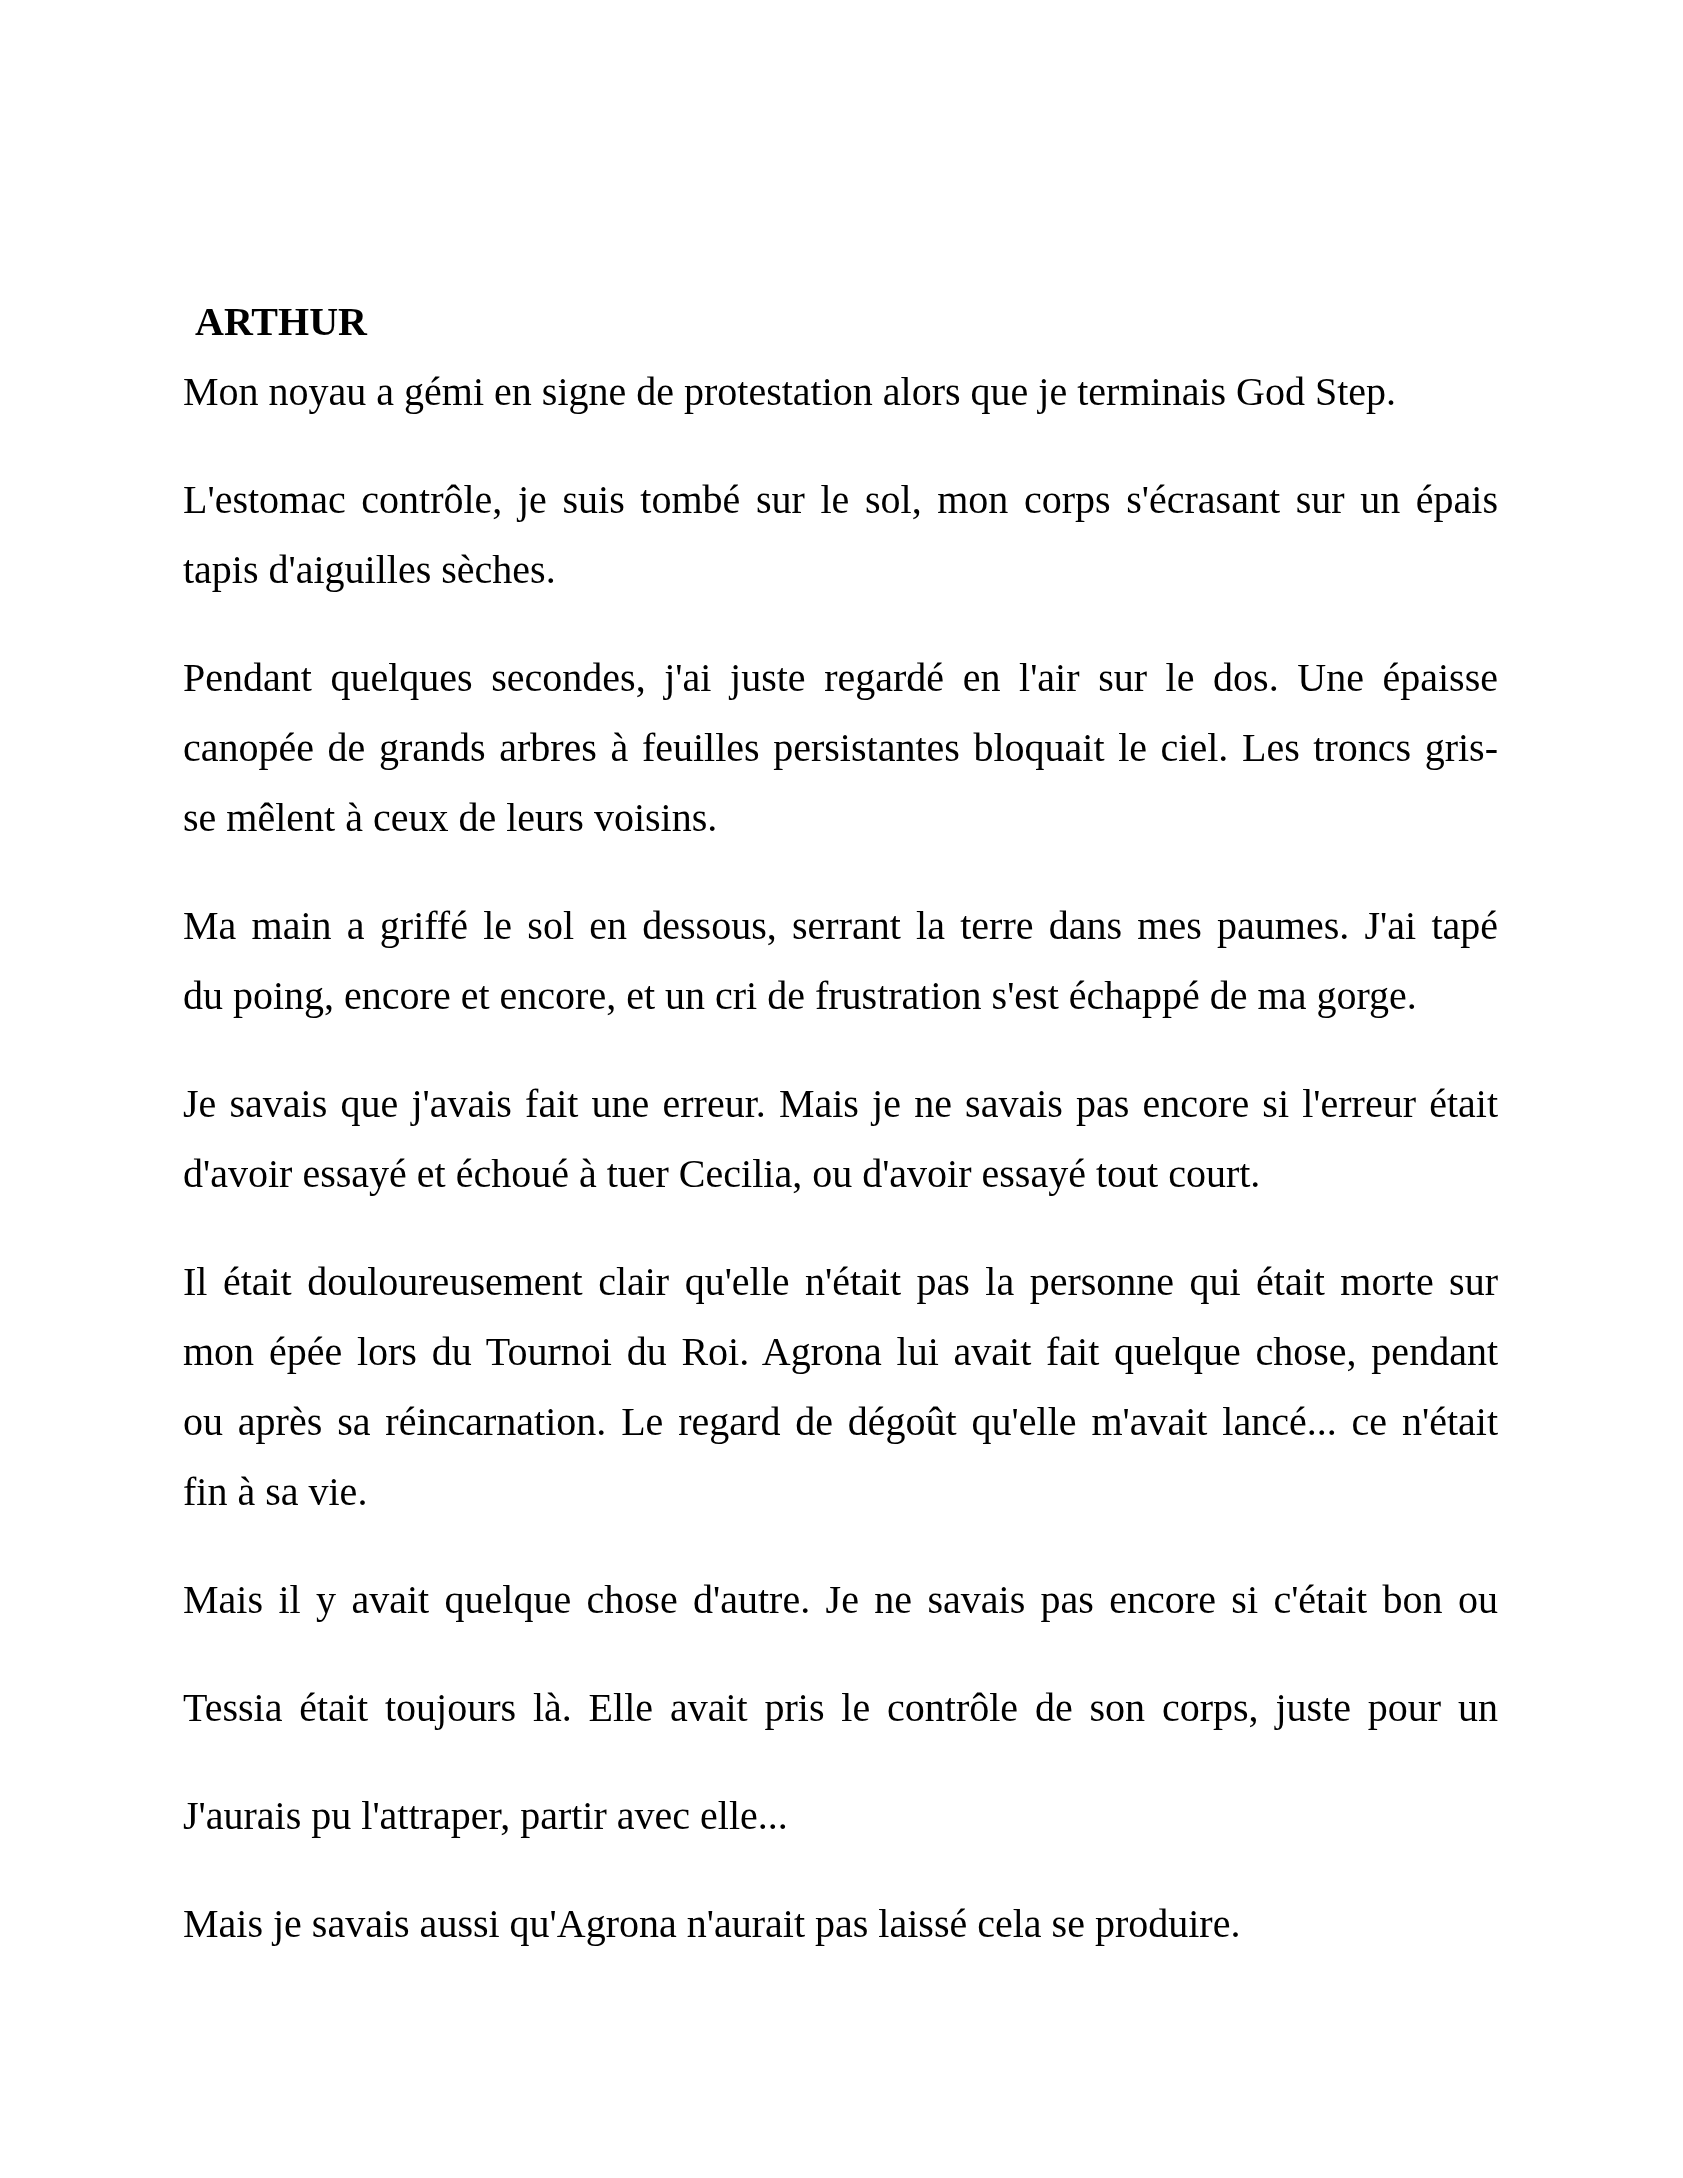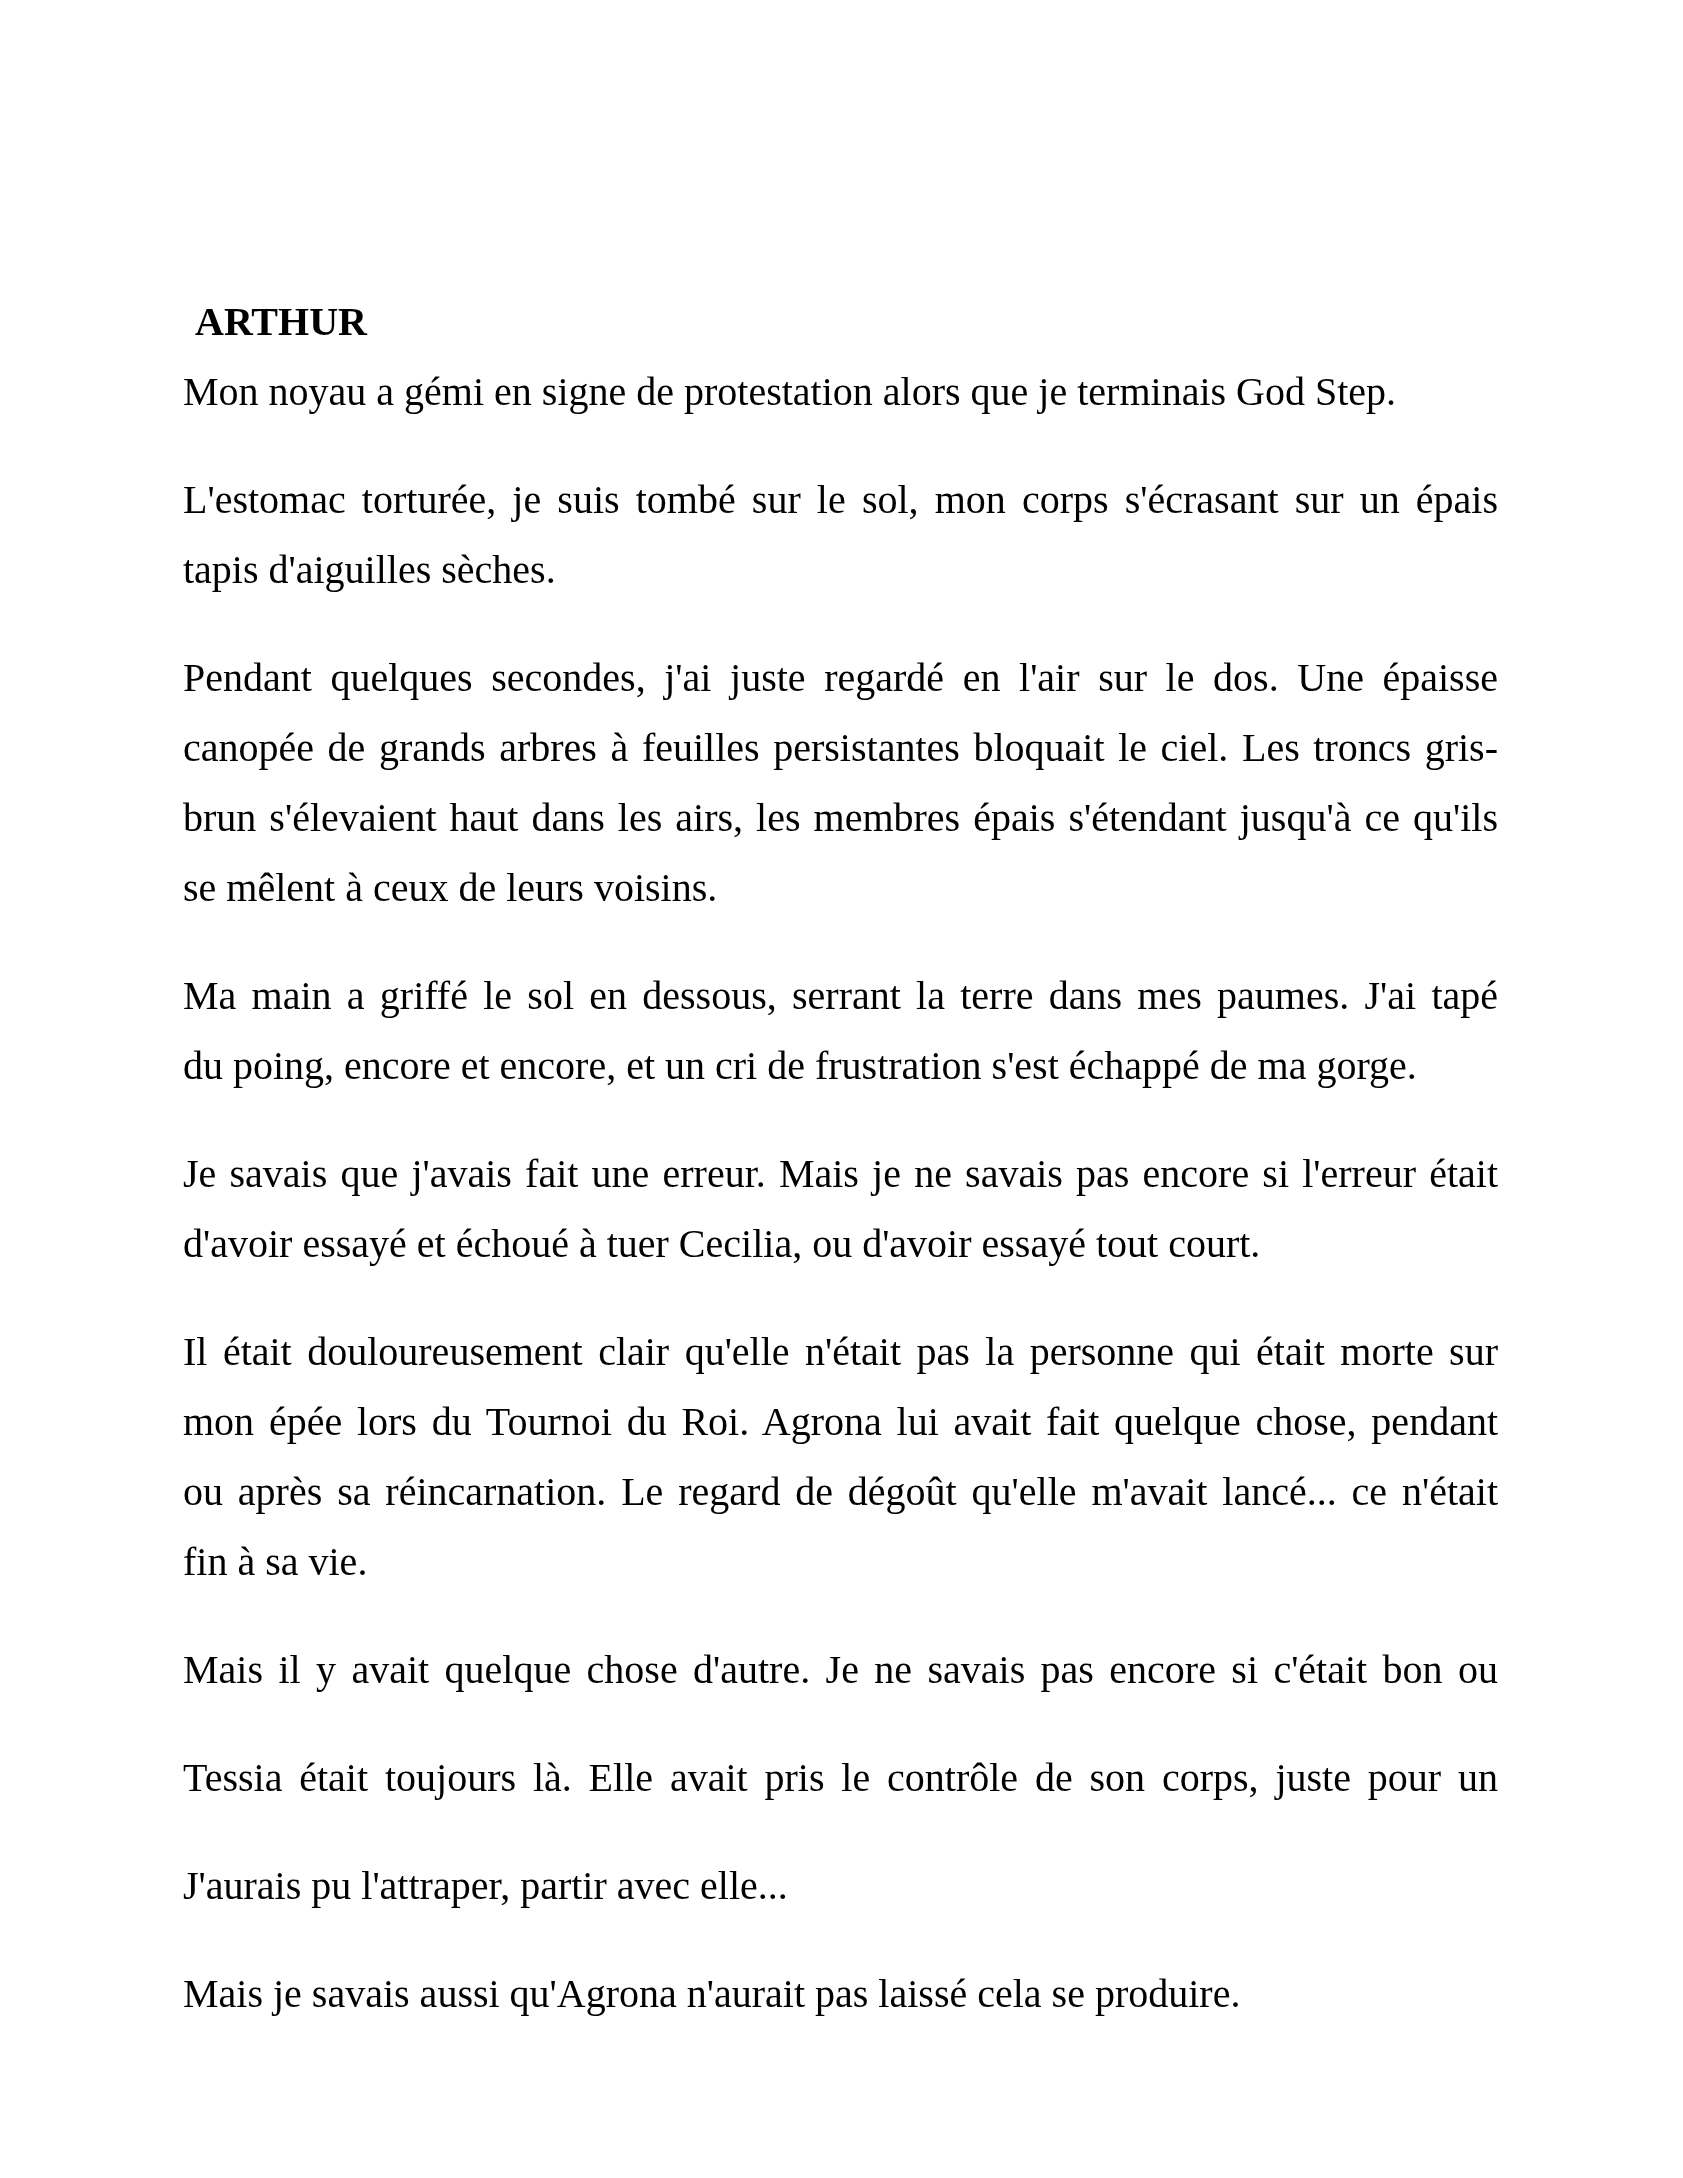--- a/index.html
+++ b/index.html
@@ -53,27 +53,26 @@
 </head>
 <body>
 
 <div class="page">
   <div class="heading">ARTHUR</div>
   <div id="paragraphs">
       <div class="para first">
         <span class="line">Mon noyau a gémi en signe de protestation alors que je terminais God Step.</span>
       </div>
       <div class="para">
-        <span class="line justify">L'estomac torturée, je suis tombé sur le sol, mon corps s'écrasant sur un épais</span>
+        <span class="line justify">L'estomac contrôle, je suis tombé sur le sol, mon corps s'écrasant sur un épais</span>
         <span class="line">tapis d'aiguilles sèches.</span>
       </div>
       <div class="para">
         <span class="line justify">Pendant quelques secondes, j'ai juste regardé en l'air sur le dos. Une épaisse</span>
         <span class="line justify">canopée de grands arbres à feuilles persistantes bloquait le ciel. Les troncs gris-</span>
-        <span class="line justify">brun s'élevaient haut dans les airs, les membres épais s'étendant jusqu'à ce qu'ils</span>
         <span class="line">se mêlent à ceux de leurs voisins.</span>
       </div>
       <div class="para">
         <span class="line justify">Ma main a griffé le sol en dessous, serrant la terre dans mes paumes. J'ai tapé</span>
         <span class="line">du poing, encore et encore, et un cri de frustration s'est échappé de ma gorge.</span>
       </div>
       <div class="para">
         <span class="line justify">Je savais que j'avais fait une erreur. Mais je ne savais pas encore si l'erreur était</span>
         <span class="line">d'avoir essayé et échoué à tuer Cecilia, ou d'avoir essayé tout court.</span>
       </div>

